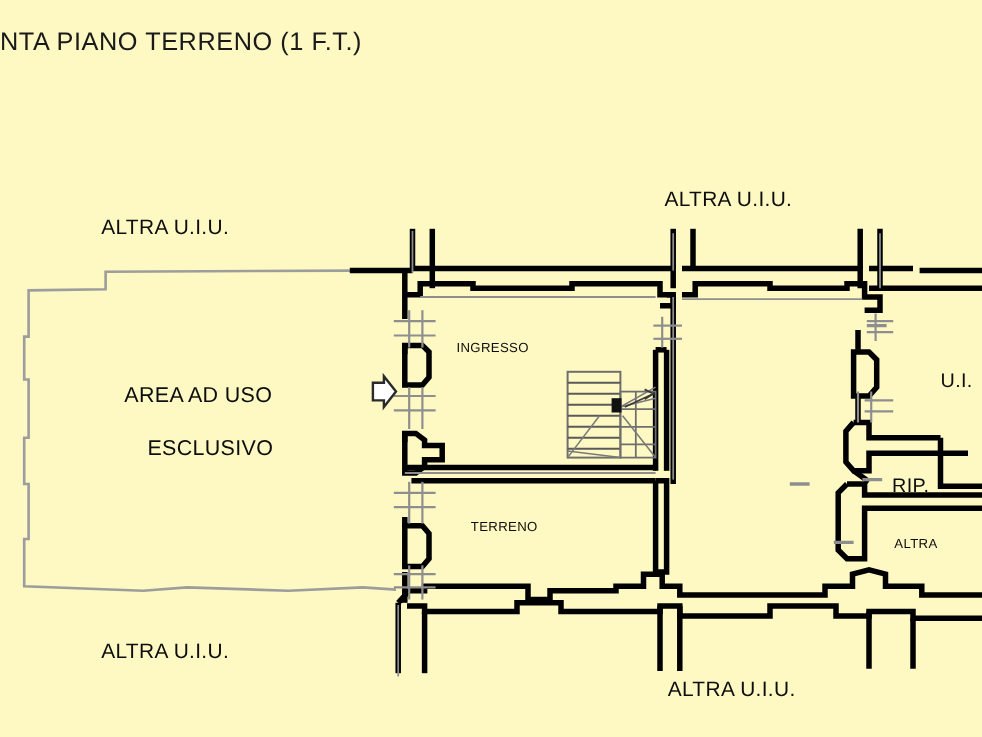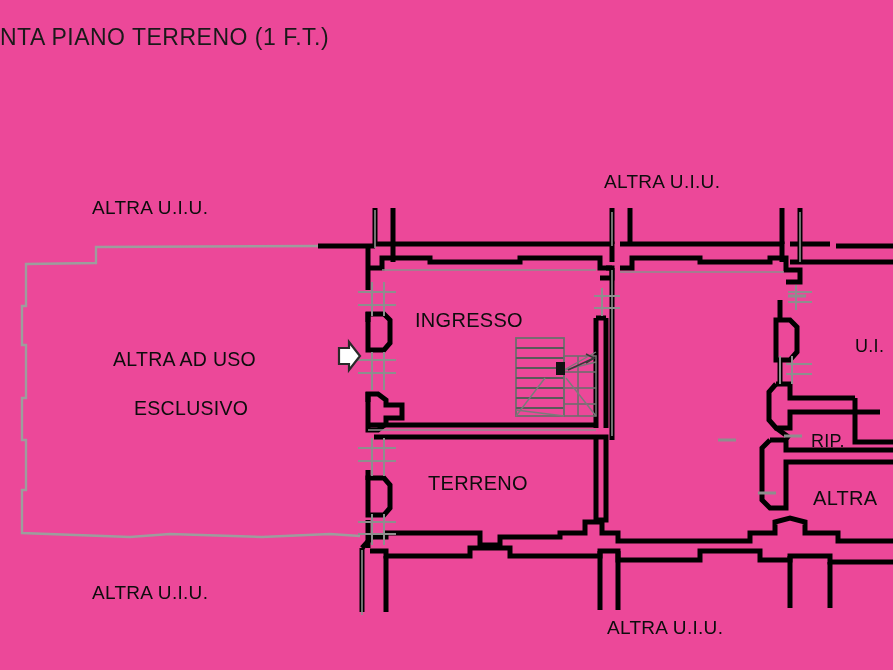--- a/index.html
+++ b/index.html
@@ -9,21 +9,21 @@
     background: #ffffff;
   }
   body {
     font-family: "Liberation Sans", sans-serif;
     -webkit-font-smoothing: antialiased;
   }
   #page {
     position: relative;
     width: 893px;
     height: 670px;
-    background: #ec4899;
+    background: #fef9c3;
     overflow: hidden;
   }
   #plan-svg {
     position: absolute;
     left: 0;
     top: 0;
     width: 893px;
     height: 670px;
     display: block;
   }
@@ -35,21 +35,21 @@
     letter-spacing: 0.3px;
     line-height: 1;
     user-select: none;
   }
   .title-lbl {
     font-size: 23px;
     letter-spacing: 0.5px;
     color: #1a1a1a;
   }
   .room-lbl {
-    font-size: 20px;
+    font-size: 12px;
     color: #0d0d0d;
   }
   .ext-lbl {
     font-size: 19px;
     color: #0d0d0d;
   }
   .small-lbl {
     font-size: 18px;
     color: #0d0d0d;
   }
@@ -249,21 +249,21 @@
   <div class="lbl ext-lbl" style="left:604px; top:172px;">ALTRA U.I.U.</div>
 
   <div class="lbl ext-lbl" style="left:92px; top:583px;">ALTRA U.I.U.</div>
 
   <div class="lbl ext-lbl" style="left:607px; top:618px;">ALTRA U.I.U.</div>
 
   <div class="lbl small-lbl" style="left:855px; top:305px;margin-left:48px;">ALT</div>
 
   <div class="lbl small-lbl" style="left:855px; top:337px;">U.I.</div>
 
-  <div class="lbl area-lbl" style="left:113px; top:350px;">ALTRA AD USO</div>
+  <div class="lbl area-lbl" style="left:113px; top:350px;">AREA AD USO</div>
 
   <div class="lbl area-lbl" style="left:134px; top:399px;">ESCLUSIVO</div>
 
   <div class="lbl room-lbl" style="left:415px; top:310px;">INGRESSO</div>
 
   <div class="lbl room-lbl" style="left:428px; top:473px;">TERRENO</div>
 
 
   <div class="lbl small-lbl" style="left:811px; top:432px;">RIP.</div>
 

